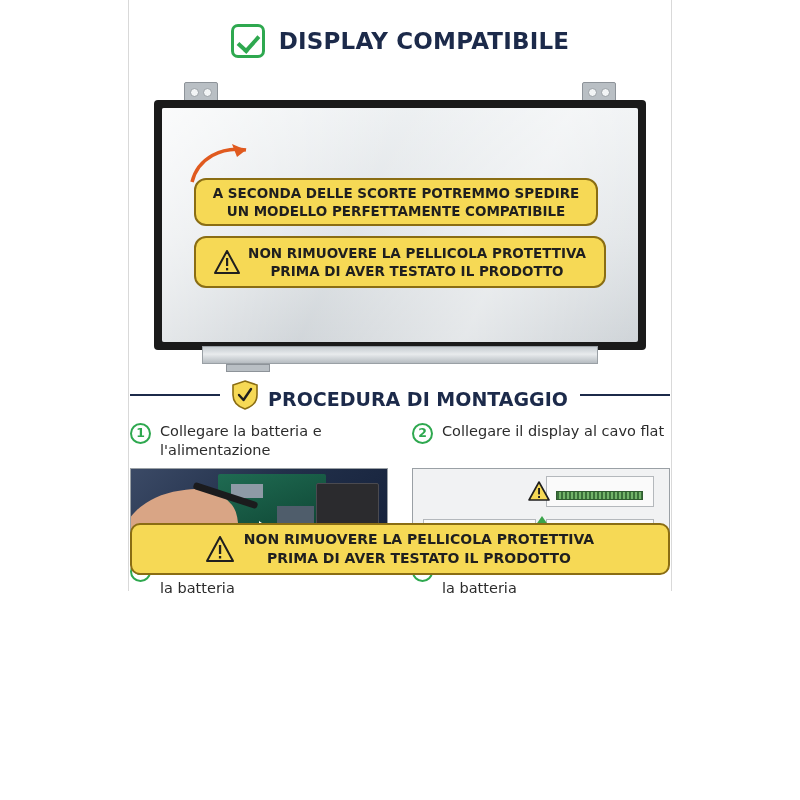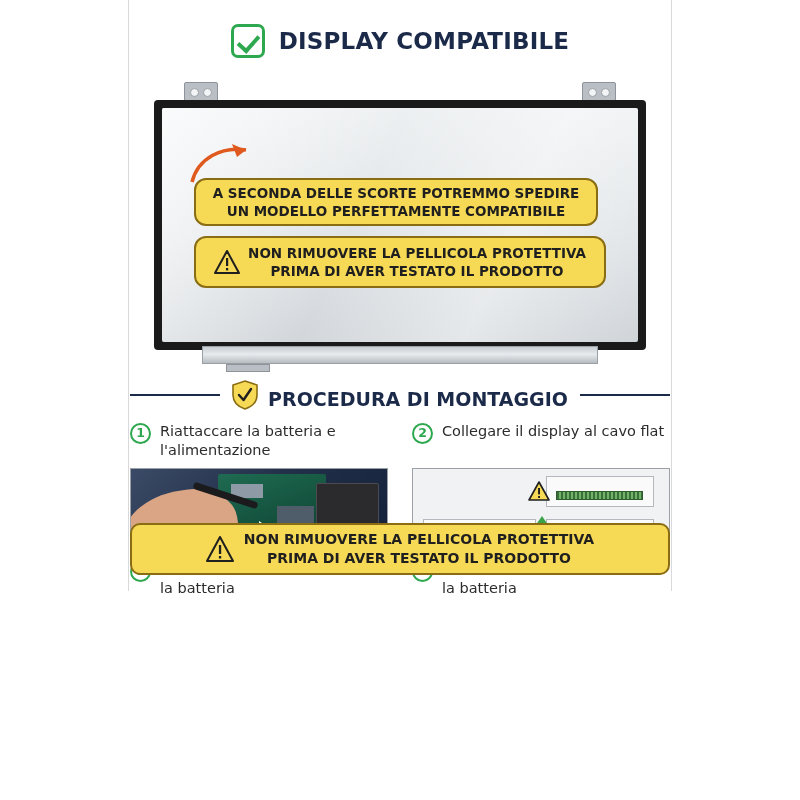--- a/index.html
+++ b/index.html
@@ -501,21 +501,21 @@
         </svg>
         <span class="proc-title">PROCEDURA DI MONTAGGIO</span>
       </span>
       <span class="proc-line"></span>
     </div>
 
     <div class="steps-grid">
 
       <div class="step-label">
         <span class="step-num">1</span>
-        <span>Riattaccare la batteria e l'alimentazione</span>
+        <span>Collegare la batteria e l'alimentazione</span>
       </div>
 
       <div class="step-label">
         <span class="step-num">2</span>
         <span>Collegare il display al cavo flat</span>
       </div>
 
       <div class="photo battery">
         <div class="pcb"></div>
         <div class="battery-block"></div>

